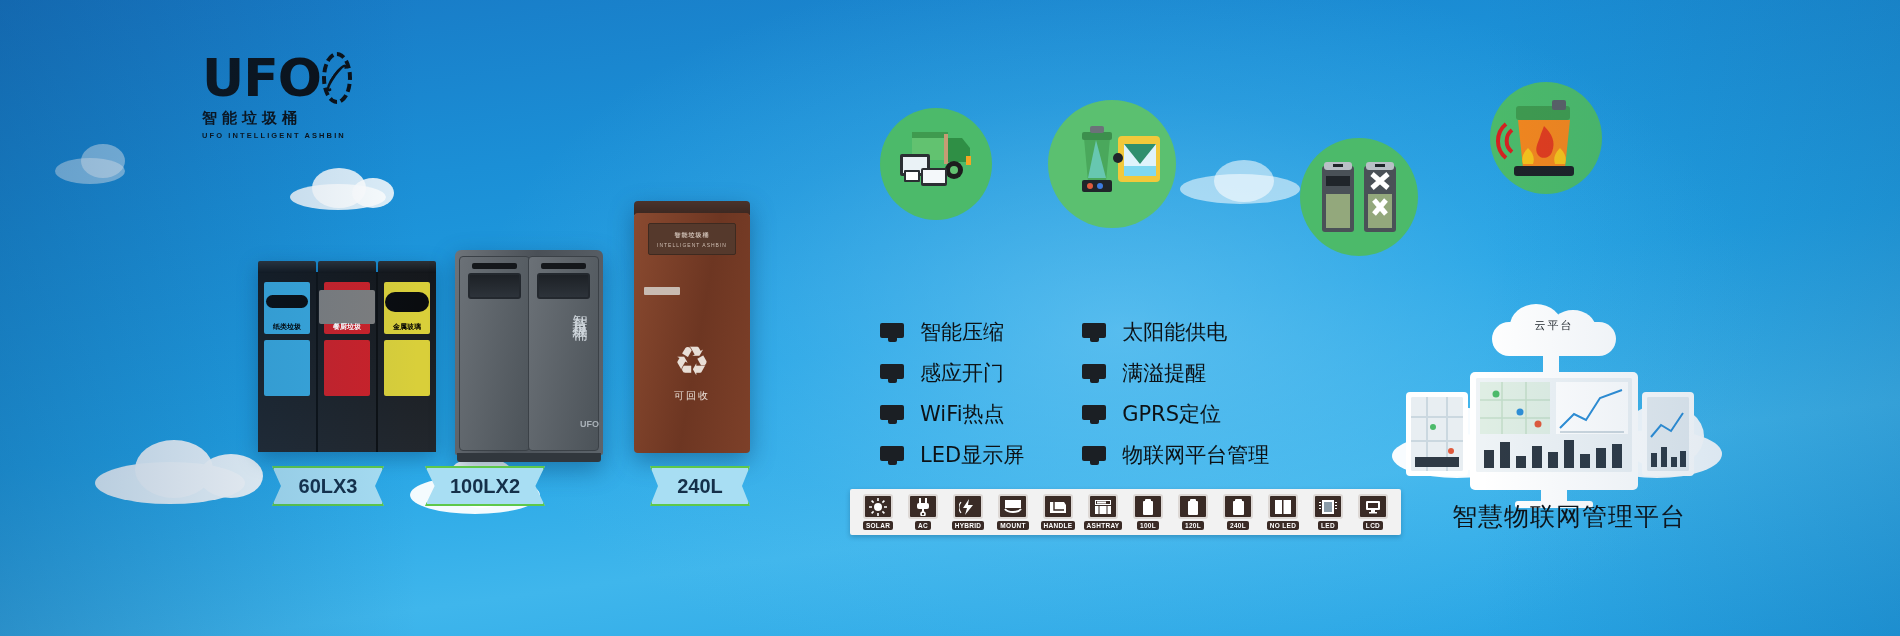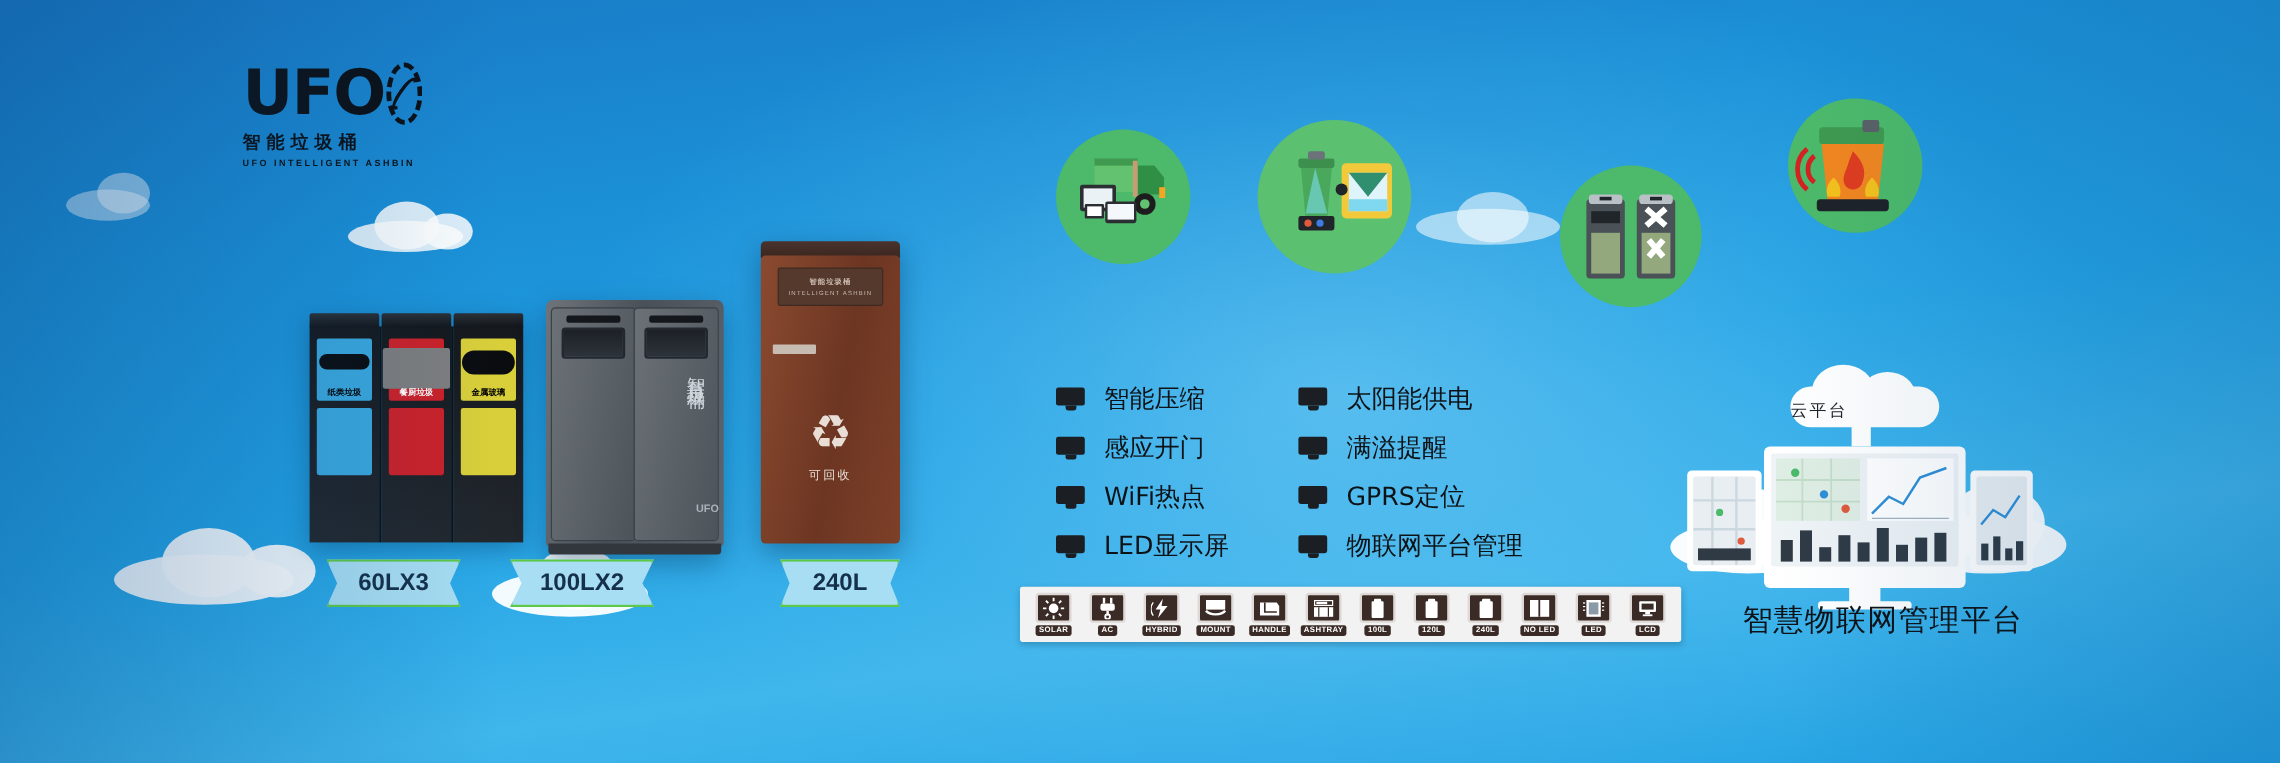--- a/index.html
+++ b/index.html
@@ -104,22 +104,22 @@
         box-shadow:0 2px 5px rgba(0,30,60,.25); }
   .ic { width:40px; display:flex; flex-direction:column; align-items:center; }
   .ic .box { width:30px; height:25px; background:#3a2b26; border:2px solid #ded9d6; border-radius:3px;
         display:flex; align-items:center; justify-content:center; color:#fff; }
   .ic .cap { margin-top:2px; font-size:6.5px; font-weight:bold; color:#fff; background:#3a2b26;
         border-radius:2px; padding:1px 3px; letter-spacing:.3px; white-space:nowrap; }
 
   
   .cplat { position:absolute; left:1492px; top:300px; width:124px; height:56px; }
   .cplat .c { position:absolute; background:#fff; border-radius:50%; }
-  .cplat .lbl { position:absolute; left:0; right:0; top:34px; text-align:left; z-index:5;
-        font-size:14px; color:#1b2228; letter-spacing:2px; font-family:"DejaVu Sans",sans-serif; }
+  .cplat .lbl { position:absolute; left:0; right:0; top:18px; text-align:center; z-index:5;
+        font-size:11px; color:#1b2228; letter-spacing:2px; font-family:"DejaVu Sans",sans-serif; }
   .arrow { position:absolute; left:1543px; top:352px; width:16px; height:20px; background:#fff; }
   .arrow::before{ content:""; position:absolute; left:-7px; top:-8px; border-left:15px solid transparent;
         border-right:15px solid transparent; border-bottom:10px solid #fff; }
 
   .monitor { position:absolute; left:1470px; top:372px; width:168px; height:118px; }
   .monitor .frame { position:absolute; inset:0; background:#fff; border-radius:5px; padding:6px; }
   .monitor .screen { width:100%; height:94px; background:#eef3f6; border-radius:2px; position:relative; overflow:hidden; }
   .monitor .neck { position:absolute; left:50%; transform:translateX(-50%); bottom:-13px; width:26px; height:13px; background:#fff; }
   .monitor .base { position:absolute; left:50%; transform:translateX(-50%); bottom:-18px; width:78px; height:7px; background:#fff; border-radius:3px; }
   .tabletL { position:absolute; left:1406px; top:392px; width:62px; height:84px; background:#fff; border-radius:4px; padding:5px; }

